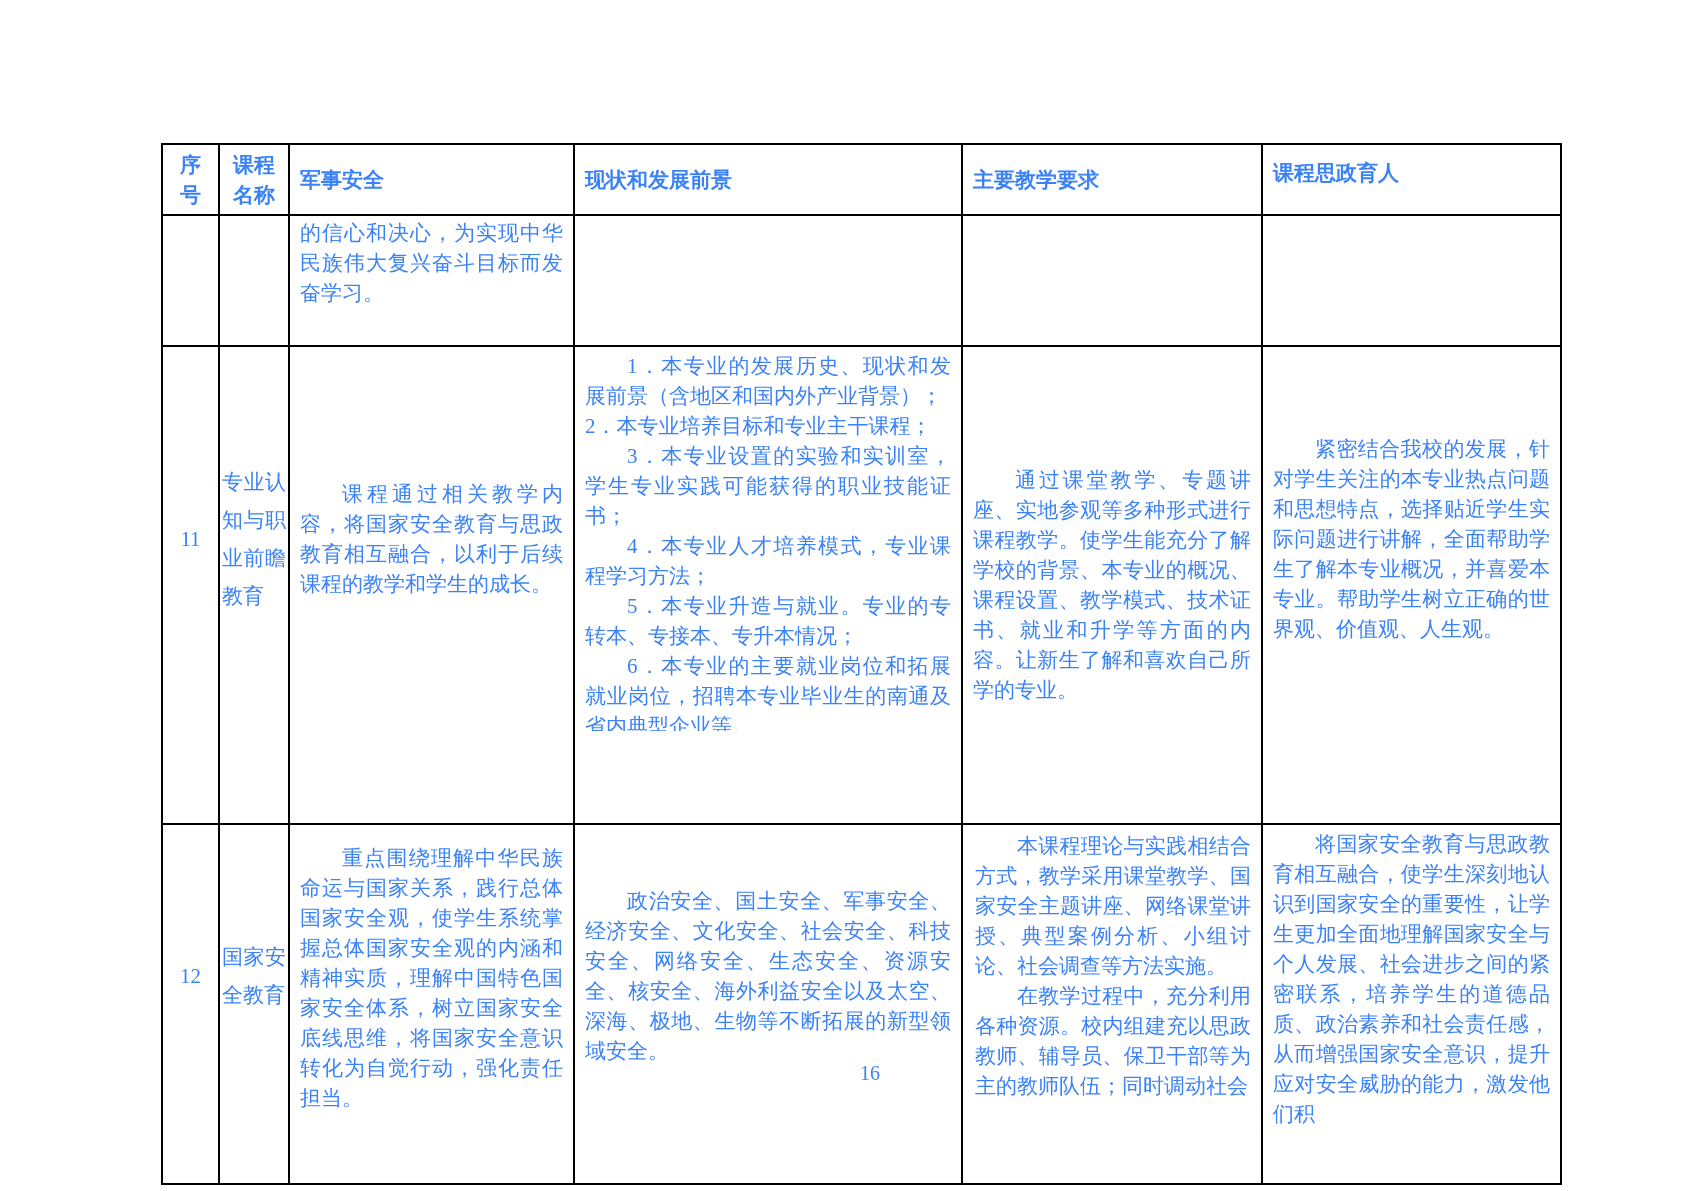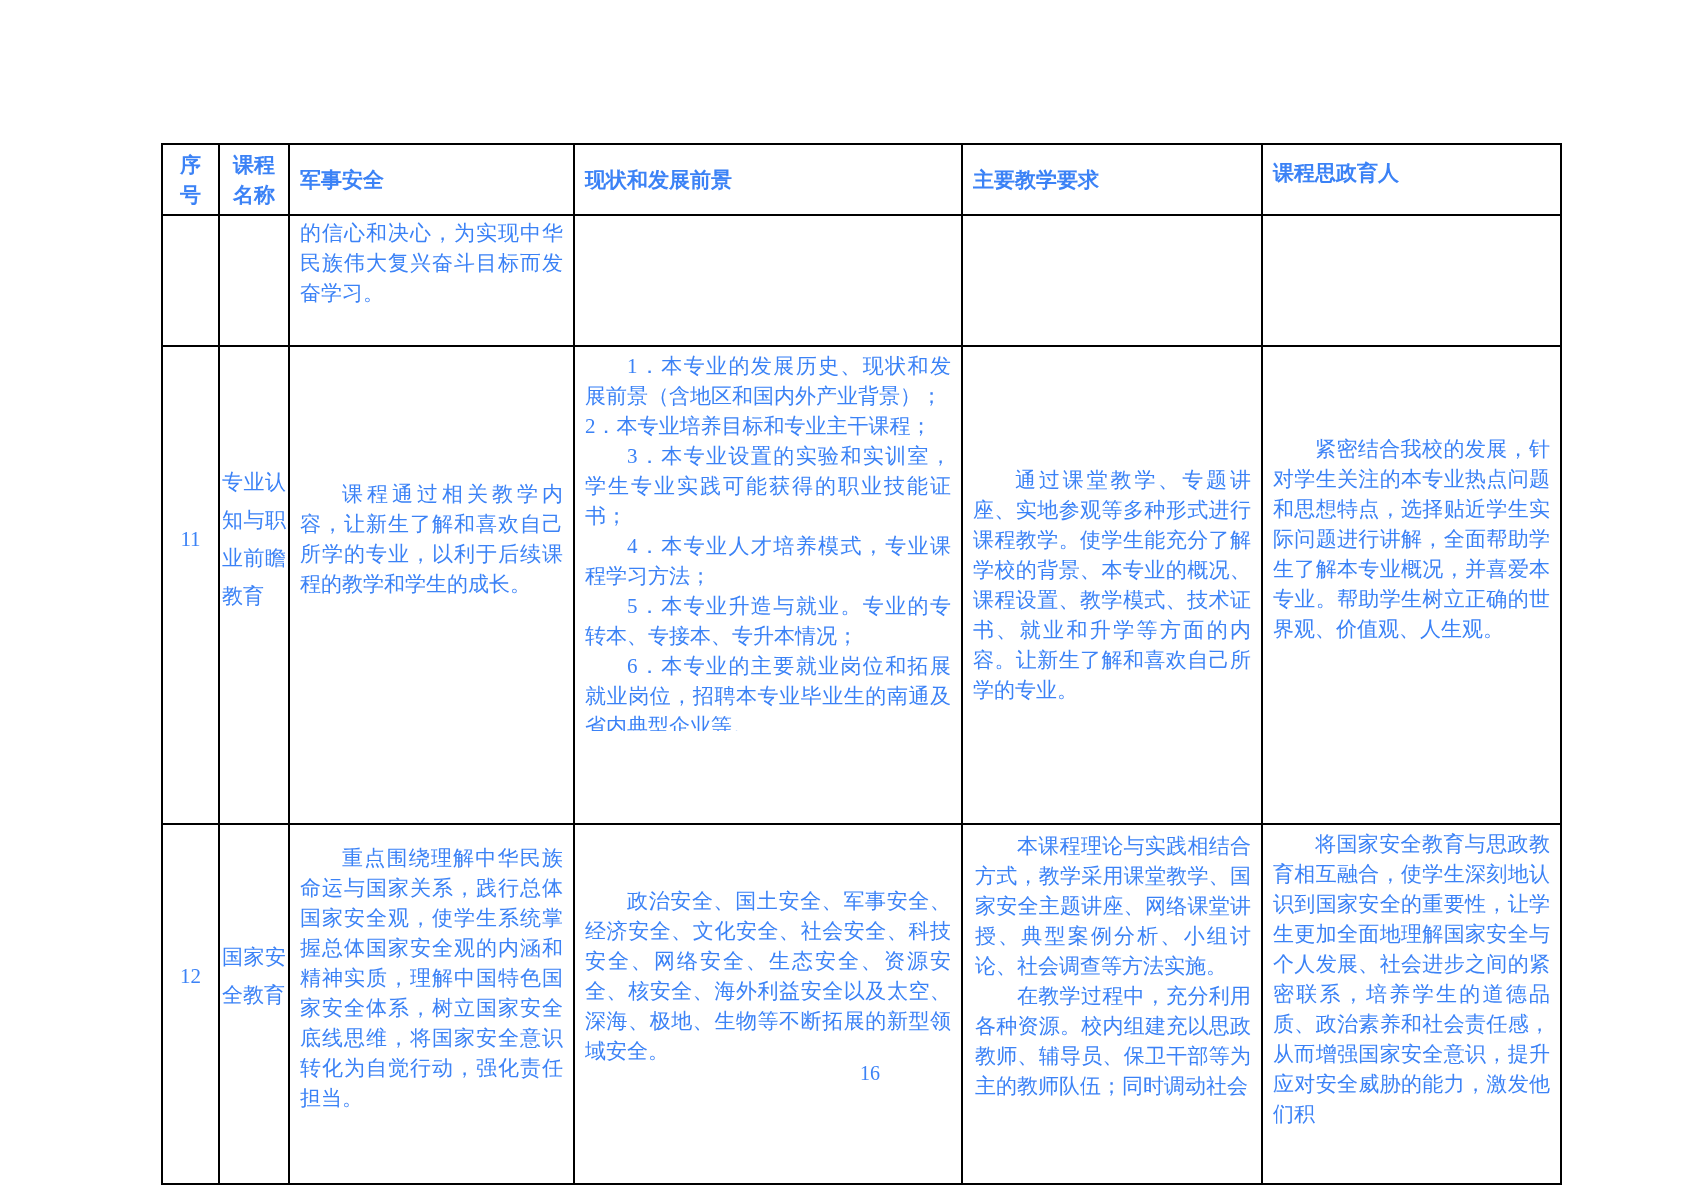--- a/index.html
+++ b/index.html
@@ -125,21 +125,21 @@
       </td>
       <td>
         <div class="cellbox vmid" style="height:384px; padding:2px 0;">
           <div class="namebox">
             <p class="t">专业认知与职业前瞻教育</p>
           </div>
         </div>
       </td>
       <td>
         <div class="cellbox vmid" style="height:384px;">
-          <p class="t ind">课程通过相关教学内容，让新生了解和喜欢自己所学的专业，以利于后续课程的教学和学生的成长。</p>
+          <p class="t ind">课程通过相关教学内容，将国家安全教育与思政教育相互融合，以利于后续课程的教学和学生的成长。</p>
         </div>
       </td>
       <td>
         <div class="cellbox" style="height:384px; padding-top:4px;">
           <p class="t ind">1．本专业的发展历史、现状和发展前景（含地区和国内外产业背景）；</p>
           <p class="t">2．本专业培养目标和专业主干课程；</p>
           <p class="t ind">3．本专业设置的实验和实训室，学生专业实践可能获得的职业技能证书；</p>
           <p class="t ind">4．本专业人才培养模式，专业课程学习方法；</p>
           <p class="t ind">5．本专业升造与就业。专业的专转本、专接本、专升本情况；</p>
           <p class="t ind">6．本专业的主要就业岗位和拓展就业岗位，招聘本专业毕业生的南通及省内典型企业等。</p>

